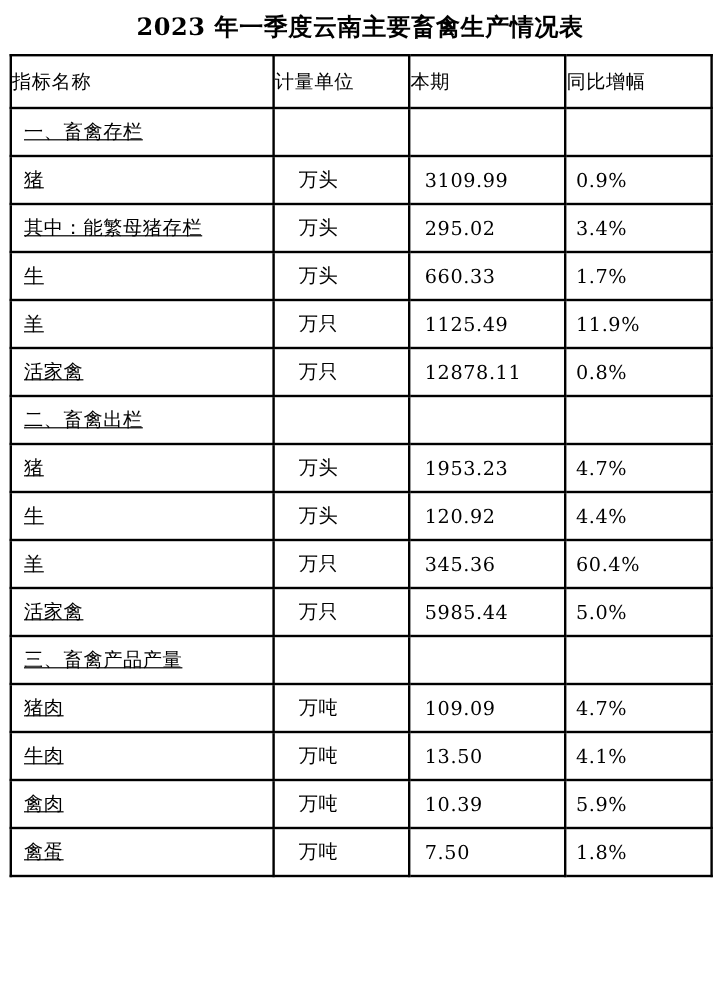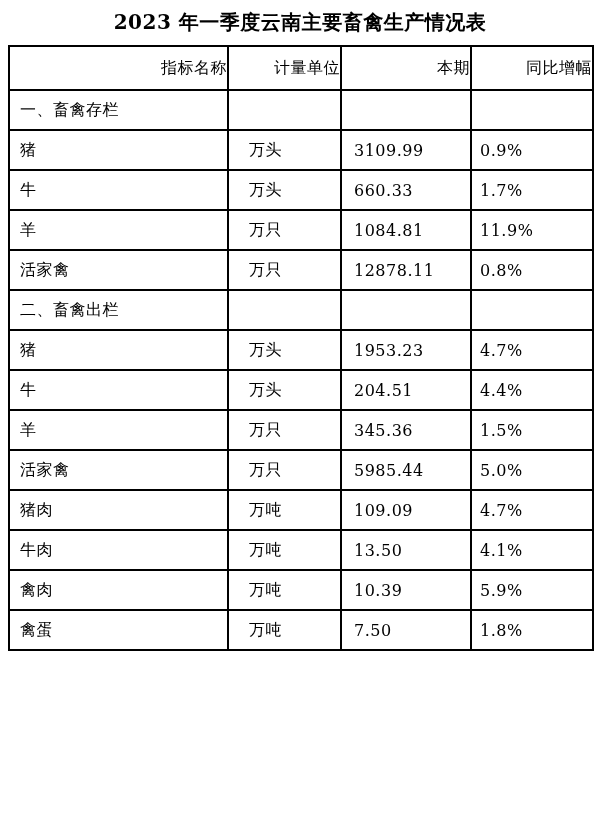--- a/index.html
+++ b/index.html
@@ -36,31 +36,31 @@
     font-size: 16px;
     font-weight: normal;
     vertical-align: middle;
     overflow: hidden;
     white-space: nowrap;
     color: #000000;
     letter-spacing: 0.5px;
   }
   table.stats th {
     height: 44px;
-    text-align: right;
+    text-align: left;
   }
   table.stats td {
     height: 40px;
     text-align: left;
   }
   col.c1 { width: 219px; }
   col.c2 { width: 113px; }
   col.c3 { width: 130px; }
   col.c4 { width: 122px; }
-  td.c1 { padding-left: 10px; }
+  td.c1 { padding-left: 10px; text-decoration: underline; }
   td.c2 { padding-left: 20px; }
   td.c3 { padding-left: 12px; letter-spacing: 1px; }
   td.c4 { padding-left: 8px; letter-spacing: 1px; }
 </style>
 </head>
 <body>
 
 <div class="page">
   <div class="doc-title">2023 年一季度云南主要畜禽生产情况表</div>
 
@@ -86,29 +86,35 @@
           <td class="c3"></td>
           <td class="c4"></td>
         </tr>
         <tr>
           <td class="c1">猪</td>
           <td class="c2">万头</td>
           <td class="c3">3109.99</td>
           <td class="c4">0.9%</td>
         </tr>
         <tr>
+          <td class="c1">其中：能繁母猪存栏</td>
+          <td class="c2">万头</td>
+          <td class="c3">295.02</td>
+          <td class="c4">3.4%</td>
+        </tr>
+        <tr>
           <td class="c1">牛</td>
           <td class="c2">万头</td>
           <td class="c3">660.33</td>
           <td class="c4">1.7%</td>
         </tr>
         <tr>
           <td class="c1">羊</td>
           <td class="c2">万只</td>
-          <td class="c3">1084.81</td>
+          <td class="c3">1125.49</td>
           <td class="c4">11.9%</td>
         </tr>
         <tr>
           <td class="c1">活家禽</td>
           <td class="c2">万只</td>
           <td class="c3">12878.11</td>
           <td class="c4">0.8%</td>
         </tr>
         <tr>
           <td class="c1">二、畜禽出栏</td>
@@ -118,34 +124,40 @@
         </tr>
         <tr>
           <td class="c1">猪</td>
           <td class="c2">万头</td>
           <td class="c3">1953.23</td>
           <td class="c4">4.7%</td>
         </tr>
         <tr>
           <td class="c1">牛</td>
           <td class="c2">万头</td>
-          <td class="c3">204.51</td>
+          <td class="c3">120.92</td>
           <td class="c4">4.4%</td>
         </tr>
         <tr>
           <td class="c1">羊</td>
           <td class="c2">万只</td>
           <td class="c3">345.36</td>
-          <td class="c4">1.5%</td>
+          <td class="c4">60.4%</td>
         </tr>
         <tr>
           <td class="c1">活家禽</td>
           <td class="c2">万只</td>
           <td class="c3">5985.44</td>
           <td class="c4">5.0%</td>
+        </tr>
+        <tr>
+          <td class="c1">三、畜禽产品产量</td>
+          <td class="c2"></td>
+          <td class="c3"></td>
+          <td class="c4"></td>
         </tr>
         <tr>
           <td class="c1">猪肉</td>
           <td class="c2">万吨</td>
           <td class="c3">109.09</td>
           <td class="c4">4.7%</td>
         </tr>
         <tr>
           <td class="c1">牛肉</td>
           <td class="c2">万吨</td>

